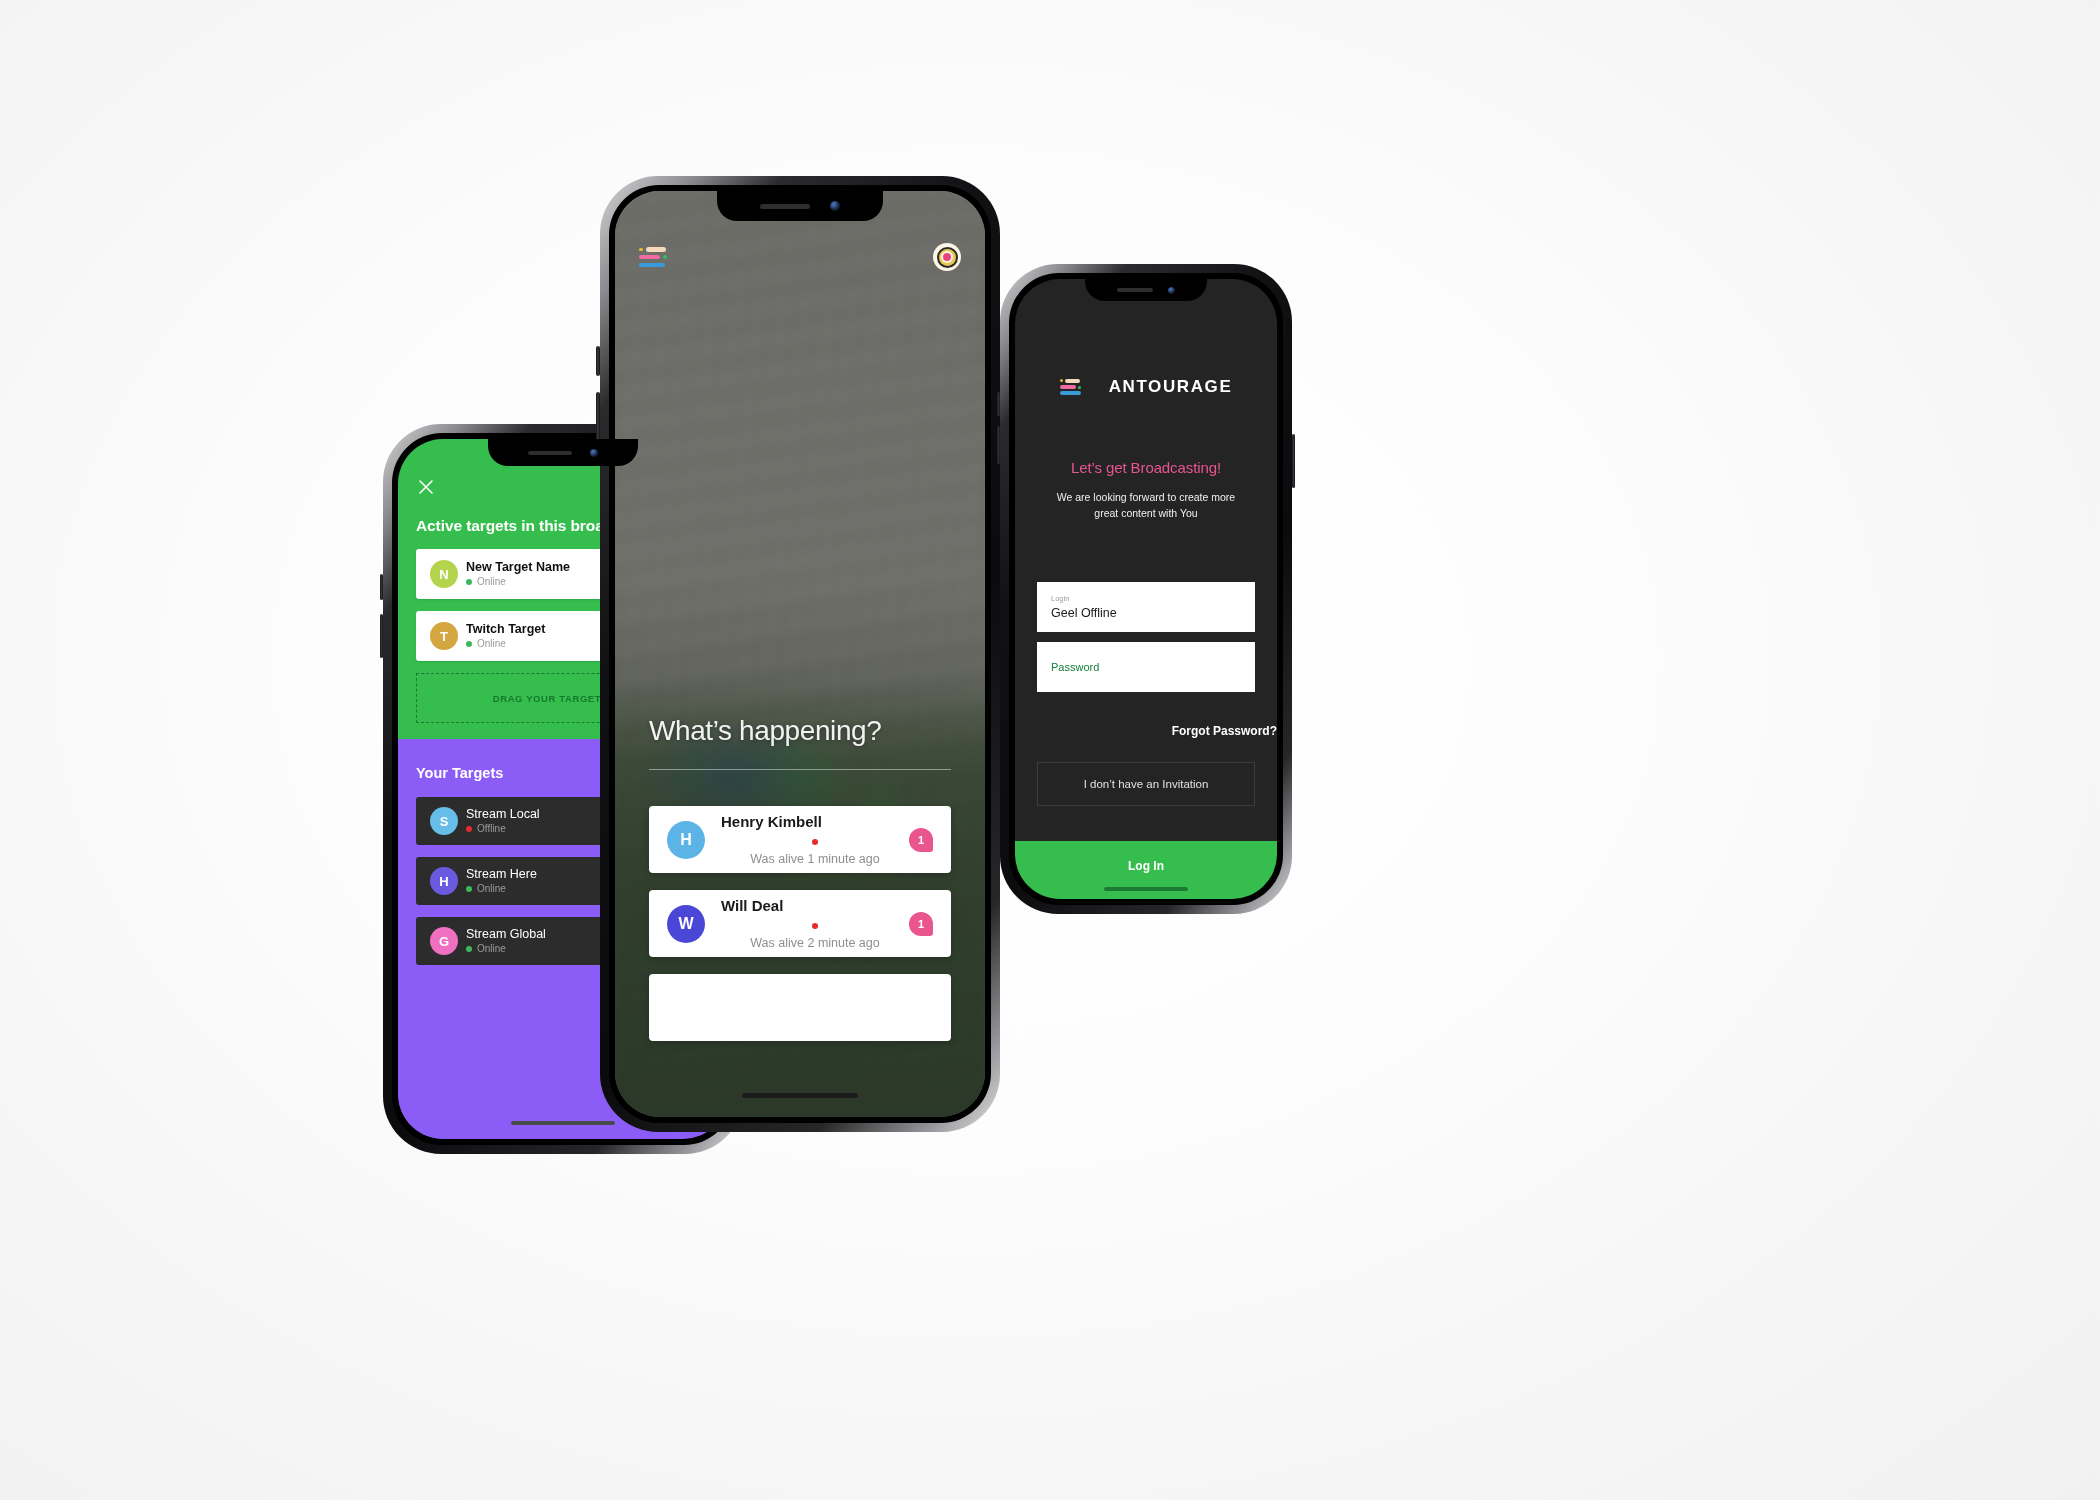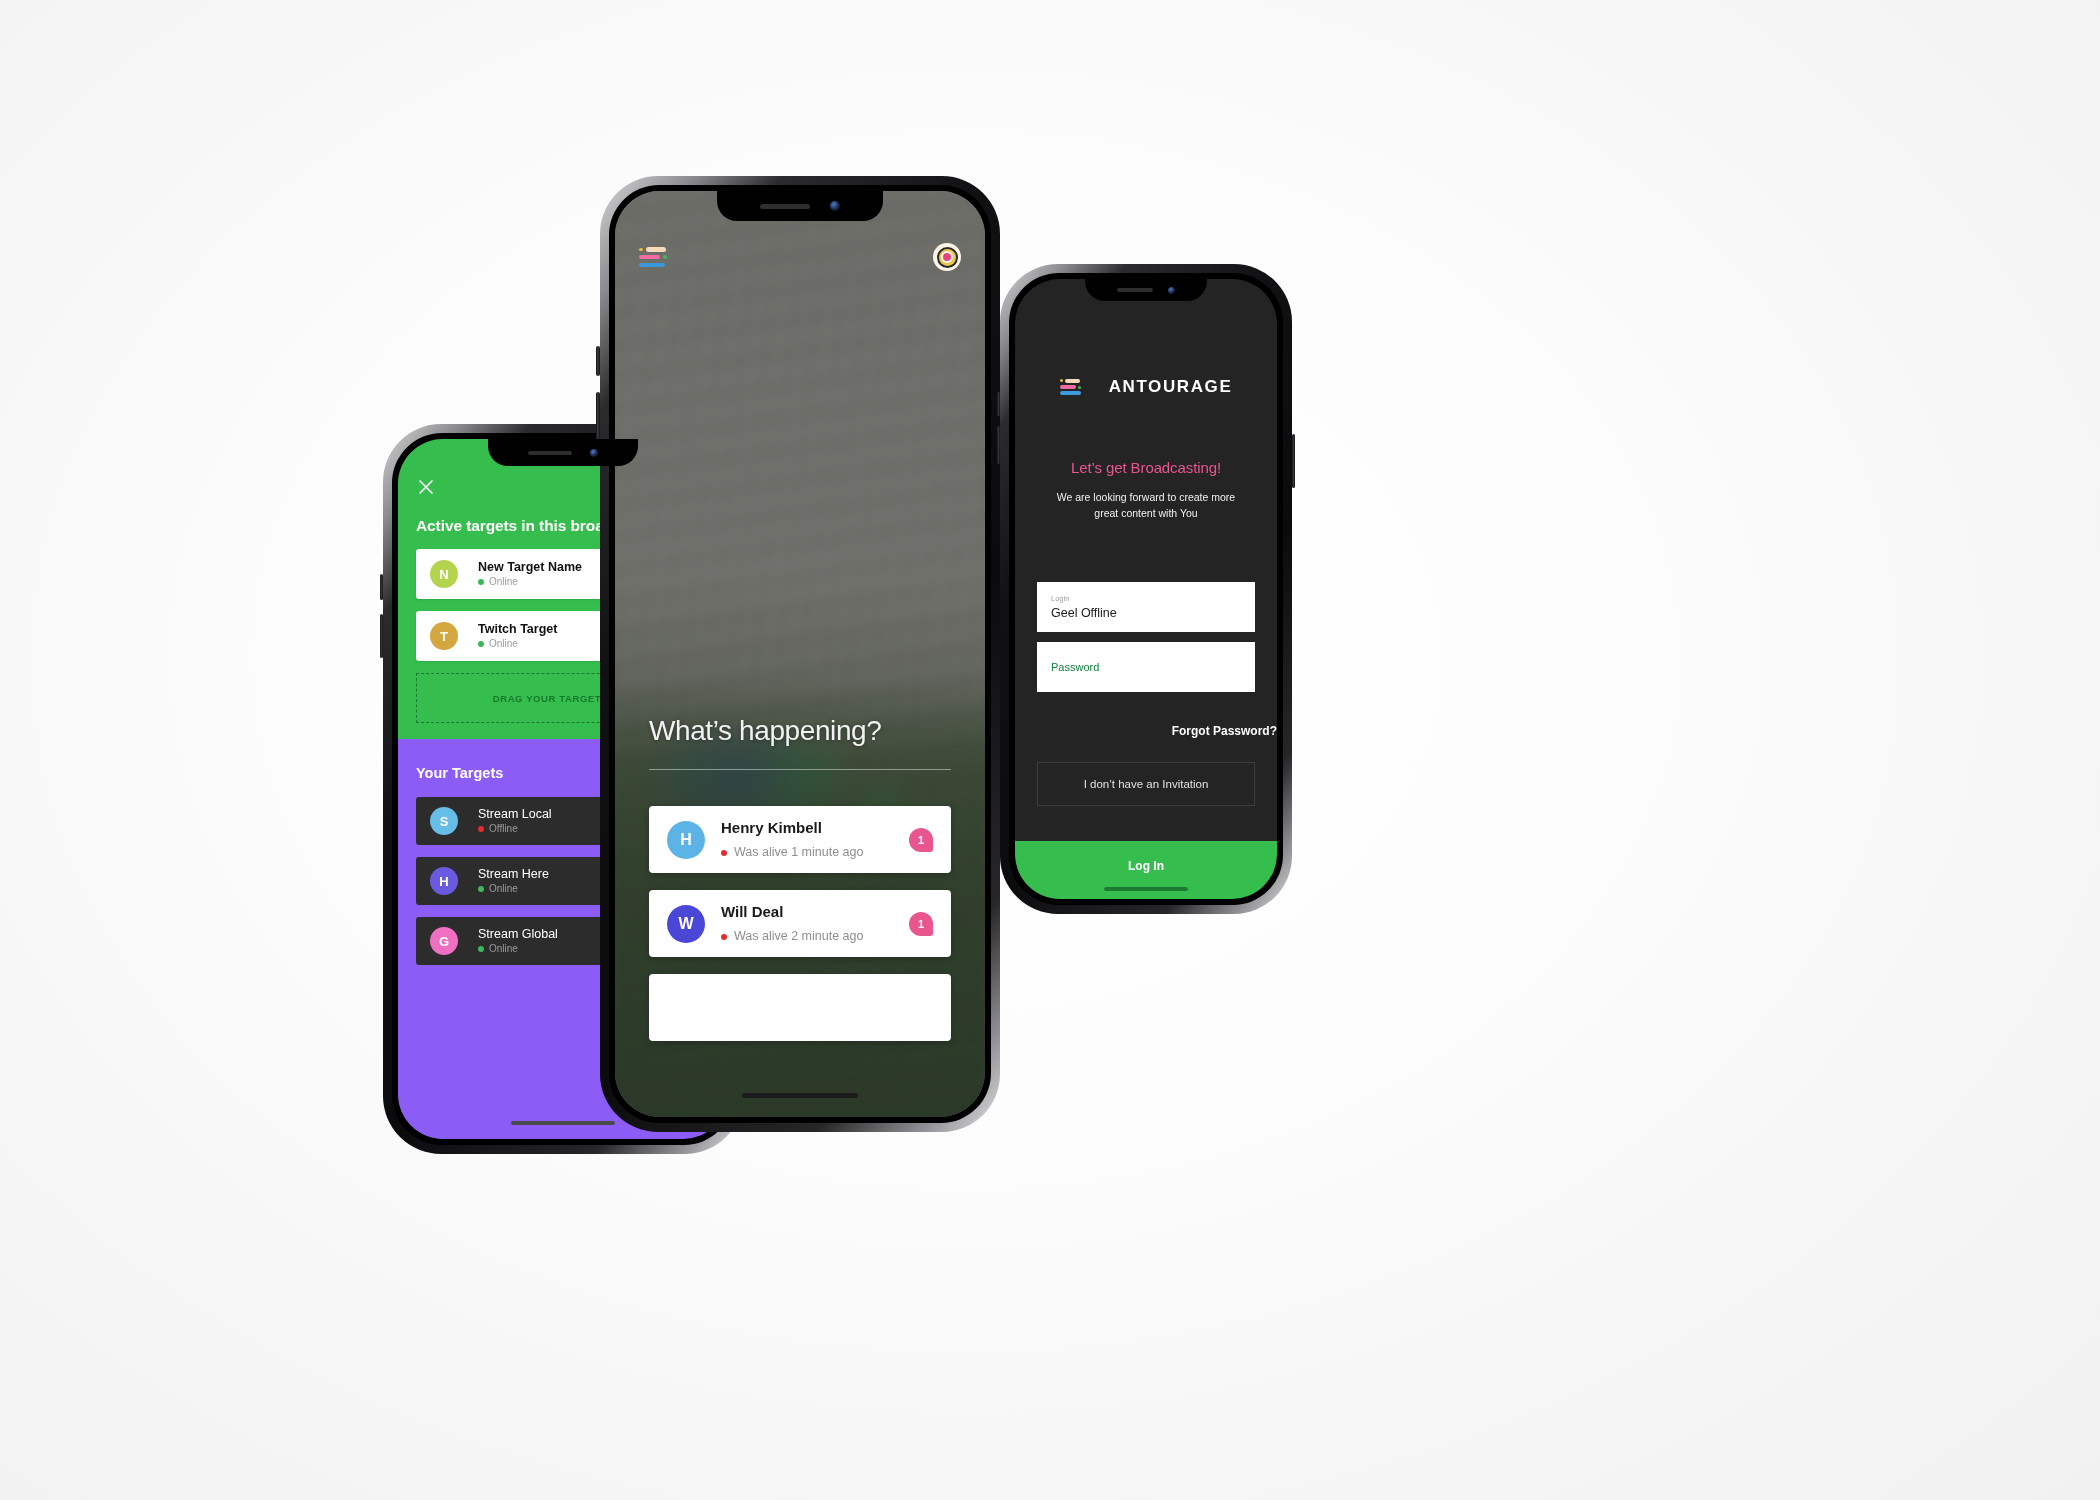--- a/index.html
+++ b/index.html
@@ -107,21 +107,21 @@
     align-items: center;
     padding: 0 14px;
     box-shadow: 0 1px 2px rgba(0,0,0,.12);
   }
   .avatar {
     border-radius: 50%;
     display: flex; align-items: center; justify-content: center;
     color: #fff; font-weight: 700; flex: 0 0 auto;
   }
   .tc-avatar { width: 28px; height: 28px; font-size: 13px; }
-  .tc-text { margin-left: 20px; line-height: 1.15; }
+  .tc-text { margin-left: 8px; line-height: 1.15; }
   .tc-name { font-size: 12.5px; font-weight: 700; color: #111; }
   .tc-status { font-size: 10px; color: #9b9b9b; display: flex; align-items: center; gap: 5px; margin-top: 2px; }
   .dot { width: 6px; height: 6px; border-radius: 50%; flex: 0 0 auto; }
 
   .dropzone {
     margin: 6px 18px 0 18px;
     height: 50px;
     border: 1.5px dashed #1c7a32;
     display: flex; align-items: center; justify-content: center;
     color: #157a2c;
@@ -220,21 +220,21 @@
     height: 67px;
     display: flex; align-items: center;
     padding: 0 18px;
     margin-bottom: 17px;
     box-shadow: 0 2px 6px rgba(0,0,0,.22);
     position: relative;
   }
   .pc-avatar { width: 38px; height: 38px; font-size: 16px; }
   .pc-text { margin-left: 16px; line-height: 1.2; flex: 1 1 auto; }
   .pc-name { font-size: 15px; font-weight: 700; color: #1a1a1a; }
-  .pc-sub { font-size: 12.5px; color: #8e8e8e; display: flex; align-items: center; gap: 7px; margin-top: 8px; }
+  .pc-sub { font-size: 12.5px; color: #8e8e8e; display: flex; align-items: center; gap: 7px; margin-top: 8px; flex-direction: column; }
   .badge {
     width: 24px; height: 24px;
     background: var(--pink);
     border-radius: 12px 12px 3px 12px;
     display: flex; align-items: center; justify-content: center;
     color: #fff; font-size: 11px; font-weight: 700;
     flex: 0 0 auto;
     cursor: pointer;
   }
 

